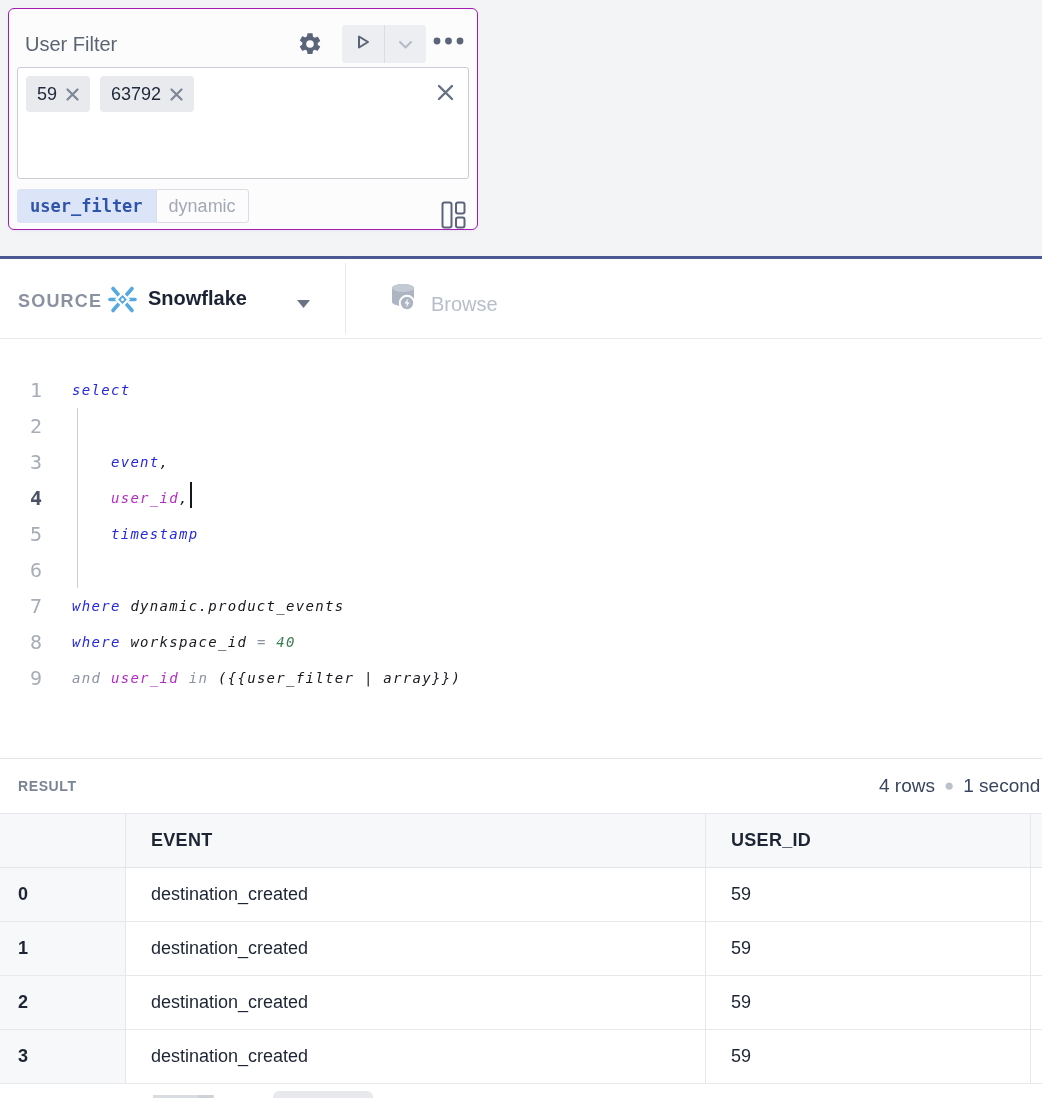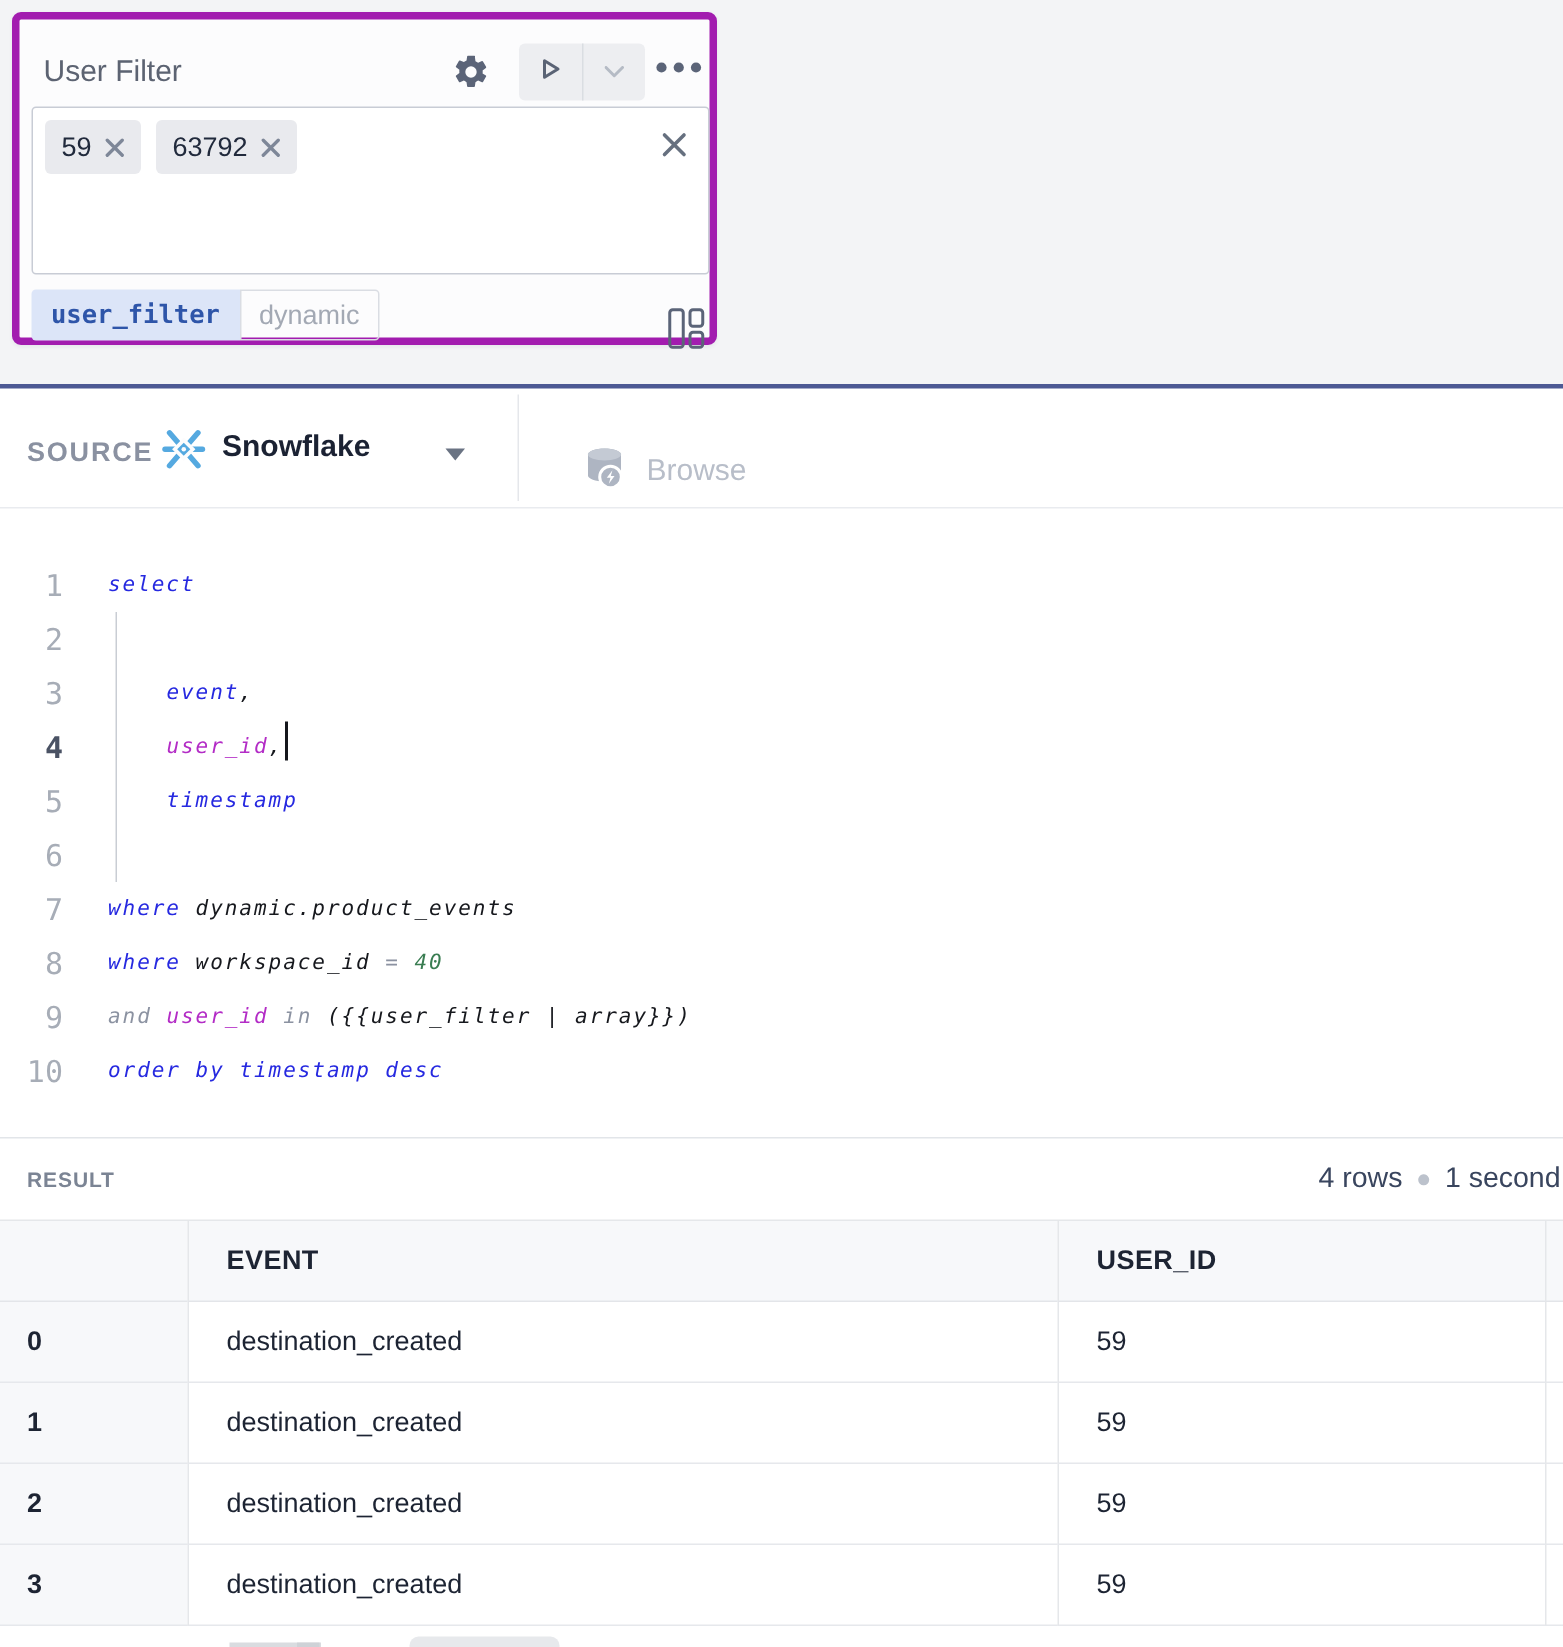--- a/index.html
+++ b/index.html
@@ -1,21 +1,21 @@
 <!DOCTYPE html>
 <html><head>
 <meta charset="utf-8">
 <style>
   html,body{margin:0;padding:0;background:#fff;}
   #app{position:relative;width:1042px;height:1098px;overflow:hidden;background:#fff;
        font-family:"Liberation Sans",sans-serif;color:#1d2433;}
   
   .top-strip{position:absolute;left:0;top:0;width:1042px;height:256px;background:#f3f4f6;}
   .filter-card{position:absolute;left:8px;top:8px;width:470px;height:222px;background:#fcfcfd;
-       border:5px solid #a21caf;border-radius:6px;box-shadow:0 1px 3px rgba(20,30,60,.06);box-sizing:border-box;}
+       border:1px solid #a21caf;border-radius:6px;box-shadow:0 1px 3px rgba(20,30,60,.06);box-sizing:border-box;}
   .card-title{position:absolute;left:16px;top:24px;font-size:20px;color:#5c6372;font-weight:500;}
   .icon-btn{position:absolute;background:none;border:none;padding:0;cursor:pointer;line-height:0;}
   .gear-btn{left:288px;top:22px;}
   .run-split{position:absolute;left:333px;top:16px;width:84px;height:38px;background:#edeef1;border-radius:4px;
        display:flex;align-items:center;}
   .run-split .half{flex:1;display:flex;align-items:center;justify-content:center;height:100%;cursor:pointer;}
   .run-divider{width:1px;height:38px;background:#dadde2;}
   .ellipsis-btn{left:424px;top:28px;}
   .multiselect{position:absolute;left:8px;top:58px;width:452px;height:112px;background:#fff;
        border:1px solid #c8ccd5;border-radius:3px;box-sizing:border-box;}
@@ -31,21 +31,21 @@
        padding:0 12px;height:32px;font-size:18px;background:transparent;}
   .layout-btn{left:432px;top:192px;}
   
   .sql-cell{position:absolute;left:0;top:256px;width:1042px;background:#fff;border-top:3px solid #4d5994;box-sizing:border-box;}
   .source-bar{position:relative;height:79px;border-bottom:1px solid #e9ebef;}
   .src-label{position:absolute;left:18px;top:32px;font-size:18px;font-weight:bold;letter-spacing:1.2px;color:#8a91a1;}
   .sf-logo{position:absolute;left:106px;top:24px;}
   .src-name{position:absolute;left:148px;top:28px;font-size:20px;font-weight:bold;color:#1b2233;}
   .src-caret{position:absolute;left:296px;top:36px;}
   .src-divider{position:absolute;left:345px;top:4px;width:1px;height:71px;background:#e5e7eb;}
-  .browse-btn{position:absolute;left:383px;top:22px;display:flex;align-items:center;gap:14px;background:none;border:none;cursor:default;margin-top:15px;}
+  .browse-btn{position:absolute;left:383px;top:22px;display:flex;align-items:flex-end;gap:14px;background:none;border:none;cursor:default;}
   .browse-label{font-size:20px;color:#b8bec9;}
   
   .code-area{position:relative;height:420px;padding-top:33px;box-sizing:border-box;cursor:text;}
   .indent-guide{position:absolute;left:77px;top:69px;width:1px;height:180px;background:#c9cdd4;}
   .code-line{display:flex;height:36px;line-height:36px;}
   .ln{width:42px;text-align:right;margin-right:30px;font-family:"DejaVu Sans Mono",monospace;
       font-size:20px;color:#a7adb7;user-select:none;}
   .ln.active{color:#4a5264;font-weight:bold;}
   .code-text{white-space:pre;font-family:"DejaVu Sans Mono",monospace;font-size:14px;letter-spacing:1.3px;font-style:italic;}
   .caret{display:inline-block;width:2px;height:26px;background:#15171c;vertical-align:-5px;margin-left:1px;}
@@ -222,24 +222,20 @@
             <span class="code-text"><span style="color: rgb(38, 41, 224);">where</span><span style="color: rgb(22, 24, 29);"> </span><span style="color: rgb(22, 24, 29);">dynamic.product_events</span></span>
           </div>
           <div class="code-line">
             <span class="ln">8</span>
             <span class="code-text"><span style="color: rgb(38, 41, 224);">where</span><span style="color: rgb(22, 24, 29);"> </span><span style="color: rgb(22, 24, 29);">workspace_id </span><span style="color: rgb(139, 146, 161);">=</span><span style="color: rgb(22, 24, 29);"> </span><span style="color: rgb(58, 125, 82);">40</span></span>
           </div>
           <div class="code-line">
             <span class="ln">9</span>
             <span class="code-text"><span style="color: rgb(139, 146, 161);">and</span><span style="color: rgb(22, 24, 29);"> </span><span style="color: rgb(179, 44, 198);">user_id</span><span style="color: rgb(22, 24, 29);"> </span><span style="color: rgb(139, 146, 161);">in</span><span style="color: rgb(22, 24, 29);"> </span><span style="color: rgb(22, 24, 29);">({{user_filter | array}})</span></span>
           </div>
-          <div class="code-line">
-            <span class="ln">10</span>
-            <span class="code-text"><span style="color: rgb(38, 41, 224);">order</span><span style="color: rgb(22, 24, 29);"> </span><span style="color: rgb(38, 41, 224);">by</span><span style="color: rgb(22, 24, 29);"> </span><span style="color: rgb(38, 41, 224);">timestamp</span><span style="color: rgb(22, 24, 29);"> </span><span style="color: rgb(38, 41, 224);">desc</span></span>
-          </div>
         </div>
     </div>
   </section>
 
   <section class="result-panel">
     <div class="result-header">
       <span class="result-label">RESULT</span>
       <span class="result-meta">
         <span>4 rows</span>
         <span class="meta-dot">●</span>

